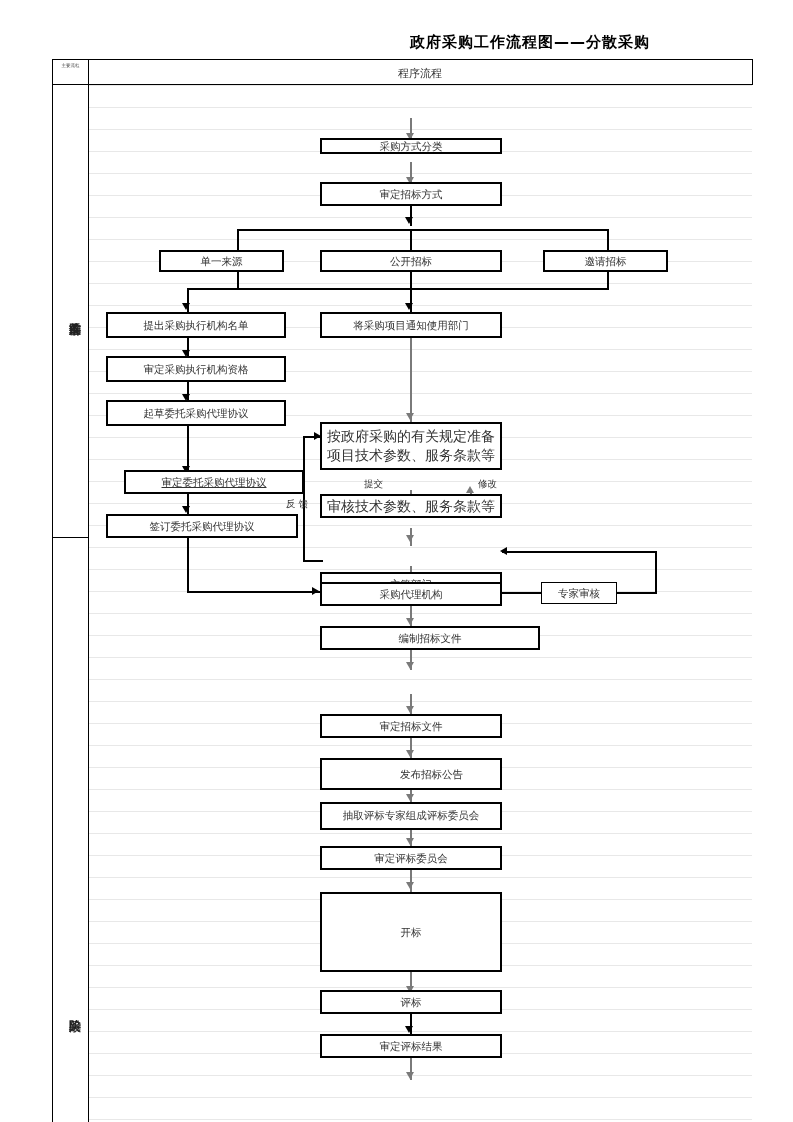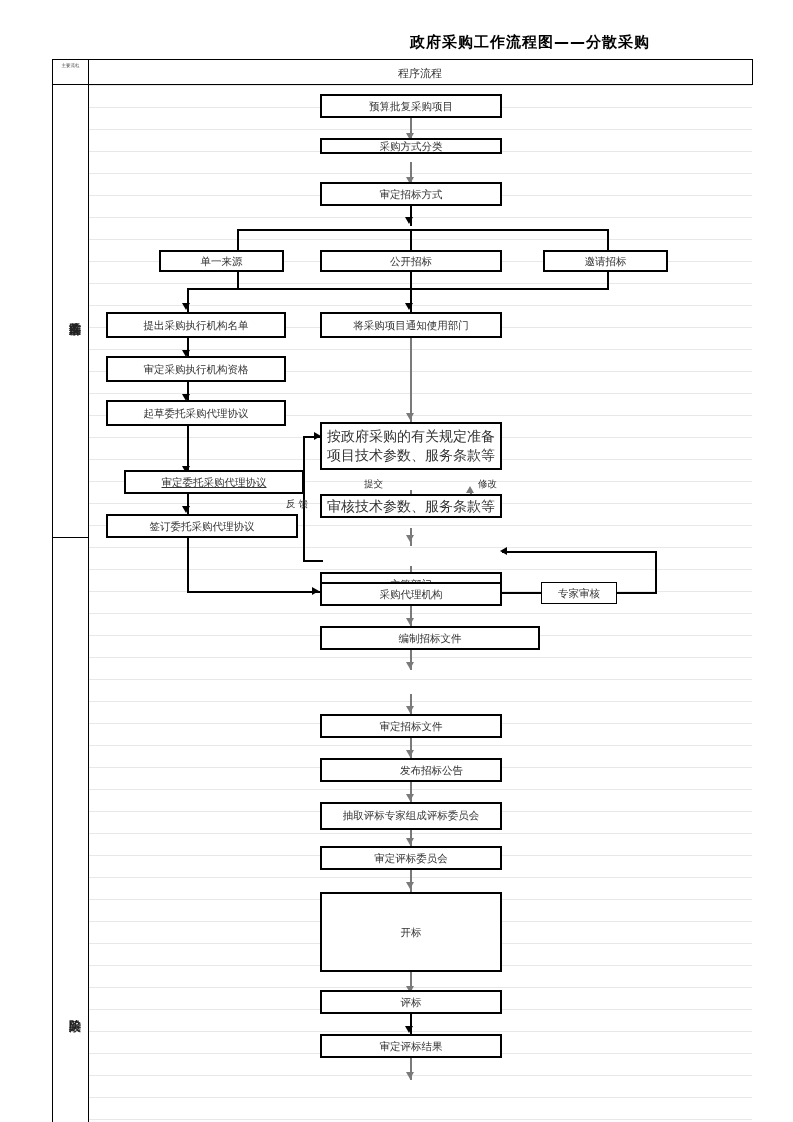--- a/index.html
+++ b/index.html
@@ -222,21 +222,20 @@
   <div class="ln vl blk" style="left:410px;top:1014px;height:20px;"></div>
   <div class="arw down blk" style="left:405px;top:1026px;"></div>
 
   <div class="ln vl" style="left:410px;top:1058px;height:22px;"></div>
   <div class="arw down" style="left:406px;top:1072px;"></div>
 
   <div class="elab" style="left:364px;top:478px;">提交</div>
   <div class="elab" style="left:478px;top:478px;">修改</div>
   <div class="elab" style="left:286px;top:498px;">反 馈</div>
 
-  <div class="box" style="left:320px;top:94px;width:182px;height:24px;">预算批复采购项目</div>
   <div class="box" style="left:320px;top:138px;width:182px;height:16px;">采购方式分类</div>
   <div class="box" style="left:320px;top:182px;width:182px;height:24px;">审定招标方式</div>
 
   <div class="box" style="left:159px;top:250px;width:125px;height:22px;">单一来源</div>
   <div class="box" style="left:320px;top:250px;width:182px;height:22px;">公开招标</div>
   <div class="box" style="left:543px;top:250px;width:125px;height:22px;text-align:center;">邀请招标</div>
 
   <div class="box" style="left:106px;top:312px;width:180px;height:26px;">提出采购执行机构名单</div>
   <div class="box" style="left:320px;top:312px;width:182px;height:26px;">将采购项目通知使用部门</div>
 
@@ -249,21 +248,21 @@
   <div class="box small" style="left:320px;top:494px;width:182px;height:24px;">审核技术参数、服务条款等</div>
 
   <div class="box" style="left:106px;top:514px;width:192px;height:24px;">签订委托采购代理协议</div>
 
   <div class="box" style="left:320px;top:572px;width:182px;height:24px;">主管部门</div>
   <div class="box" style="left:320px;top:582px;width:182px;height:24px;">采购代理机构</div>
   <div class="box thin" style="left:541px;top:582px;width:76px;height:22px;">专家审核</div>
 
   <div class="box" style="left:320px;top:626px;width:220px;height:24px;">编制招标文件</div>
   <div class="box" style="left:320px;top:714px;width:182px;height:24px;">审定招标文件</div>
-  <div class="box" style="left:320px;top:758px;width:182px;height:24px;padding-left:44px;">发布招标公告</div>
+  <div class="box" style="left:320px;top:758px;width:182px;height:32px;padding-left:44px;">发布招标公告</div>
   <div class="box" style="left:320px;top:802px;width:182px;height:28px;font-family:Liberation Mono, monospace;">抽取评标专家组成评标委员会</div>
   <div class="box" style="left:320px;top:846px;width:182px;height:24px;">审定评标委员会</div>
 
   <div class="box" style="left:320px;top:892px;width:182px;height:80px;">开标</div>
   <div class="box" style="left:320px;top:990px;width:182px;height:24px;">评标</div>
   <div class="box" style="left:320px;top:1034px;width:182px;height:24px;">审定评标结果</div>
 
 </div>
 
 </body></html>

